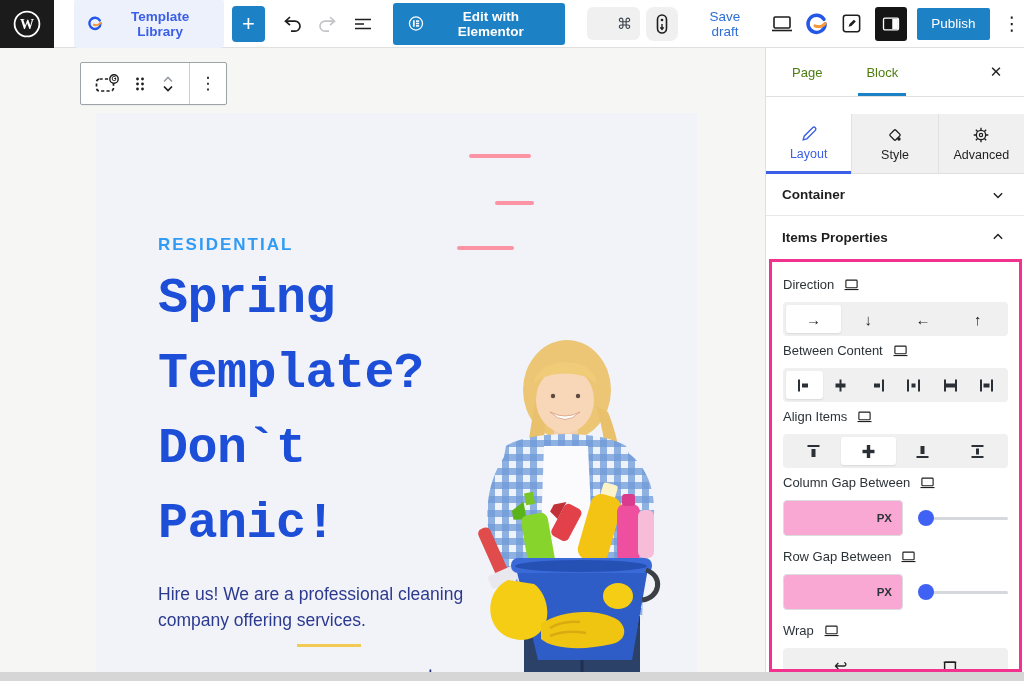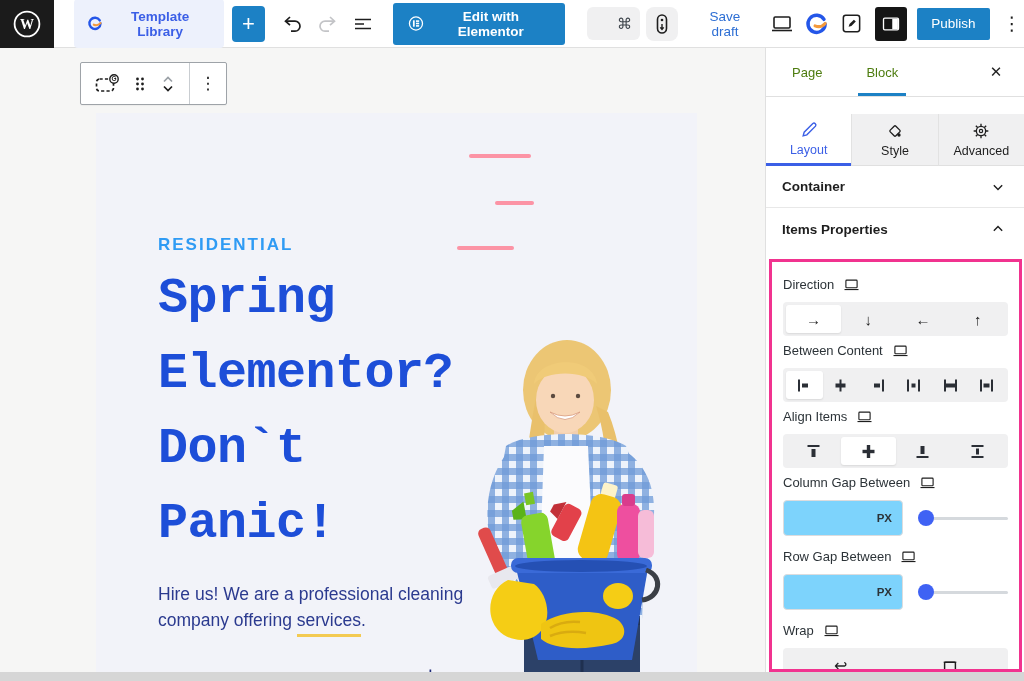--- a/index.html
+++ b/index.html
@@ -25,56 +25,56 @@
   
   .canvas { position:absolute; top:48px; left:0; width:765px; bottom:0; background:#f6f6f5; }
   .hero { position:absolute; left:96px; top:65px; width:601px; height:559px; background:#f2f3f9; overflow:hidden; }
   .dash { position:absolute; height:4px; border-radius:2px; background:#fc93a5; }
   .dash1 { left:373px; top:41px; width:62px; }
   .dash2 { left:399px; top:88px; width:39px; }
   .dash3 { left:361px; top:133px; width:57px; }
   .eyebrow { position:absolute; left:62px; top:122px; color:#2f9bf4; font-size:17px; font-weight:700; letter-spacing:2px; }
   .heading { position:absolute; left:62px; top:148px; color:#1d4ed8; font-size:50px; font-weight:700; line-height:75px; letter-spacing:-0.5px;font-family:Liberation Mono, monospace; }
   .para { position:absolute; left:62px; top:468px; color:#2b3a8f; font-size:17.5px; line-height:26px; }
-  .para .svc { border-bottom:3px solid #f3ca52; padding-bottom:4px; }
+  .para .svc { border-bottom:3px solid #f3ca52; padding-bottom:14px; }
   .appender-plus { position:absolute; left:330px; top:551px; color:#1e2a78; font-size:15px; font-weight:700; }
   .woman { position:absolute; left:350px; top:215px; }
   .bottom-strip { position:absolute; left:0; right:0; bottom:0; height:9px; background:#d6d6d6; z-index:60; }
 
   
   .block-toolbar { position:absolute; left:80px; top:14px; height:43px; background:#fff; border:1px solid #9ea3a8; border-radius:2px; display:flex; align-items:stretch; z-index:20; box-shadow:0 1px 1px rgba(0,0,0,.04); }
   .bt-group { display:flex; align-items:center; padding:0 6px; }
   .bt-sep { width:1px; background:#c9cdd1; }
   .bt-btn { background:none; border:none; height:100%; display:flex; align-items:center; justify-content:center; padding:0 7px; cursor:pointer; }
   .bt-kebab { font-size:17px; color:#1e1e1e; width:36px; }
 
   
   .sidebar { position:absolute; top:48px; right:0; width:259px; bottom:0; background:#fff; border-left:1px solid #e0e0e0; z-index:10; }
   .sb-header { height:49px; border-bottom:1px solid #e0e0e0; display:flex; align-items:center; padding:0 16px; }
   .sb-tab { position:relative; height:100%; display:flex; align-items:center; padding:0 8px; font-size:13px; color:#4d7c0f; background:none; border:none; cursor:pointer; }
   .sb-tab.page { margin-left:2px; }
   .sb-tab.block { margin-left:28px; font-weight:500; }
   .sb-tab.block::after { content:""; position:absolute; left:0; right:0; bottom:0; height:3px; background:#1c81c5; }
   .sb-close { margin-left:auto; background:none; border:none; font-size:15px; color:#1e1e1e; cursor:pointer; width:24px; }
   .sb-gap { height:17px; }
-  .settings-tabs { display:flex; height:52px;justify-content:center; }
+  .settings-tabs { display:flex; height:60px;justify-content:center; }
   .settings-tab { flex:1; display:flex; flex-direction:column; align-items:center; justify-content:center; gap:3px; font-size:12.5px; background:#f0f0f1; border:none; border-left:1px solid #e2e2e2; border-bottom:1px solid #e0e0e0; color:#1e1e1e; cursor:pointer; }
   .settings-tab:first-child { border-left:none; }
   .settings-tab.active { background:#fff; color:#3b5fe6; font-weight:500; border-bottom:3px solid #3b5fe6; }
   .panel-row { height:42px; display:flex; align-items:center; justify-content:space-between; padding:0 16px; font-size:13.5px; font-weight:600; color:#1e1e1e; border-bottom:1px solid #e8e8e8; background:none; width:100%; border-left:none;border-right:none;border-top:none; cursor:pointer; font-family:inherit; }
   .panel-row.last { border-bottom:none; }
 
   .pink-box { position:absolute; left:3px; right:2px; top:211px; bottom:9px; border:3px solid #f1338f; padding:8px 11px 0 11px; overflow:hidden; }
   .ctl-label { display:flex; align-items:center; gap:9px; font-size:13px; color:#2c3338; margin-top:6px; }
   .ctl-label .txt { line-height:18px; }
   .seg { margin-top:8px; margin-bottom:4px; height:34px; background:#f0f0f1; border-radius:4px; display:flex; padding:3px; }
   .seg-cell { flex:1; display:flex; align-items:center; justify-content:center; border:none; background:none; border-radius:3px; cursor:pointer; color:#1e1e1e; font-size:15px; }
   .seg-cell.active { background:#fff; box-shadow:0 1px 2px rgba(0,0,0,.1); }
   .gap-row { display:flex; align-items:center; gap:16px; margin-top:8px; margin-bottom:6px; }
-  .gap-input { width:120px; height:36px; background:#7dd3fc; border:1px solid #dcdcde; border-radius:4px; display:flex; align-items:center; padding:0 10px; }
+  .gap-input { width:120px; height:36px; background:#f9a8d4; border:1px solid #dcdcde; border-radius:4px; display:flex; align-items:center; padding:0 10px; }
   .gap-input input { flex:1; min-width:0; border:none; outline:none; font-size:13px; color:#1e1e1e; background:transparent; }
   .gap-input .unit { font-size:11.5px; font-weight:700; color:#2c3338; }
   .slider { flex:1; position:relative; height:16px; cursor:pointer; }
   .slider .track { position:absolute; left:0; right:0; top:6.5px; height:3px; background:#d5d9dd; border-radius:2px; }
   .slider .thumb { position:absolute; left:-1px; top:0; width:16px; height:16px; border-radius:50%; background:#3f62f4; }
   .wrap-seg .seg-cell { font-size:16px; }
 
   svg { display:block; }
 </style>
 </head>
@@ -210,21 +210,21 @@
 
   <div class="hero">
     <div class="dash dash1"></div>
     <div class="dash dash2"></div>
     <div class="dash dash3"></div>
 
     <div class="eyebrow">RESIDENTIAL</div>
 
     <div class="heading">
       <div>Spring</div>
-      <div>Elementor?</div>
+      <div>Template?</div>
       <div>Don`t</div>
       <div>Panic!</div>
     </div>
 
     <div class="para">
       <span>Hire us! We are a professional cleaning</span><br>
       <span>company offering </span><span class="svc">services</span><span>.</span>
     </div>
 
     <svg class="woman" width="270" height="344" viewBox="0 0 270 344">

